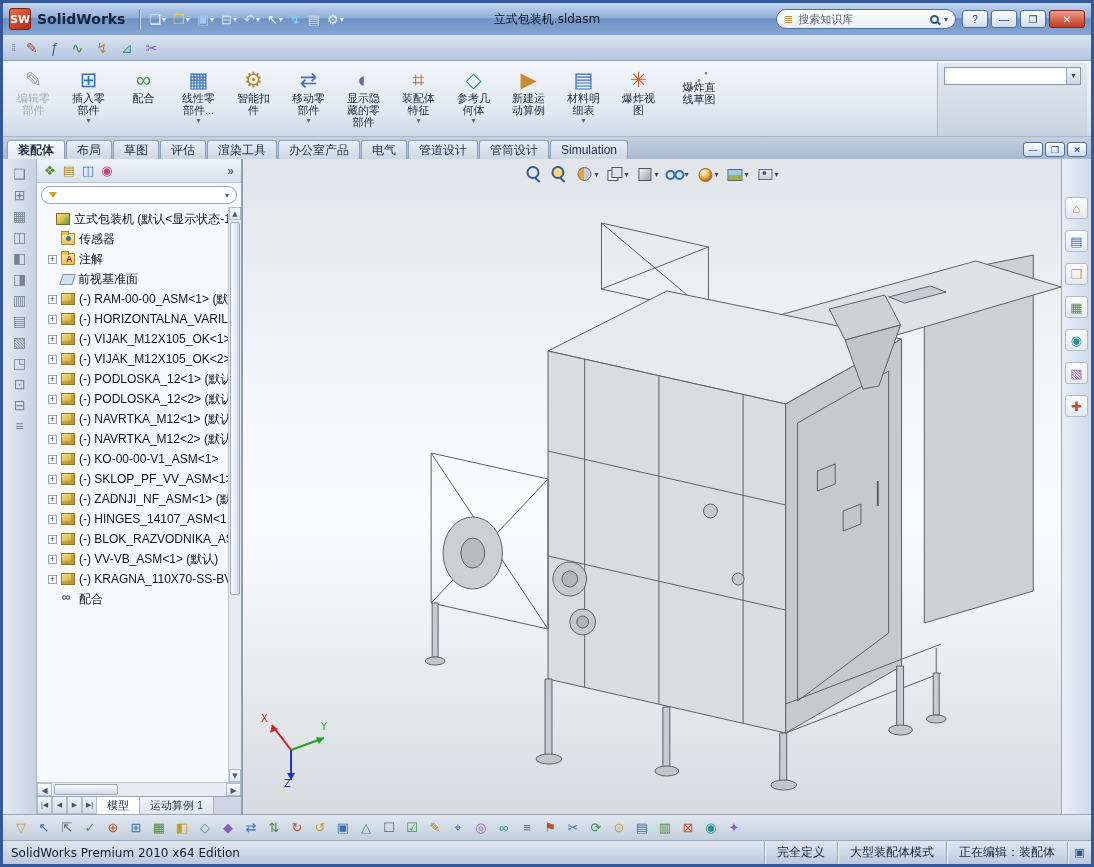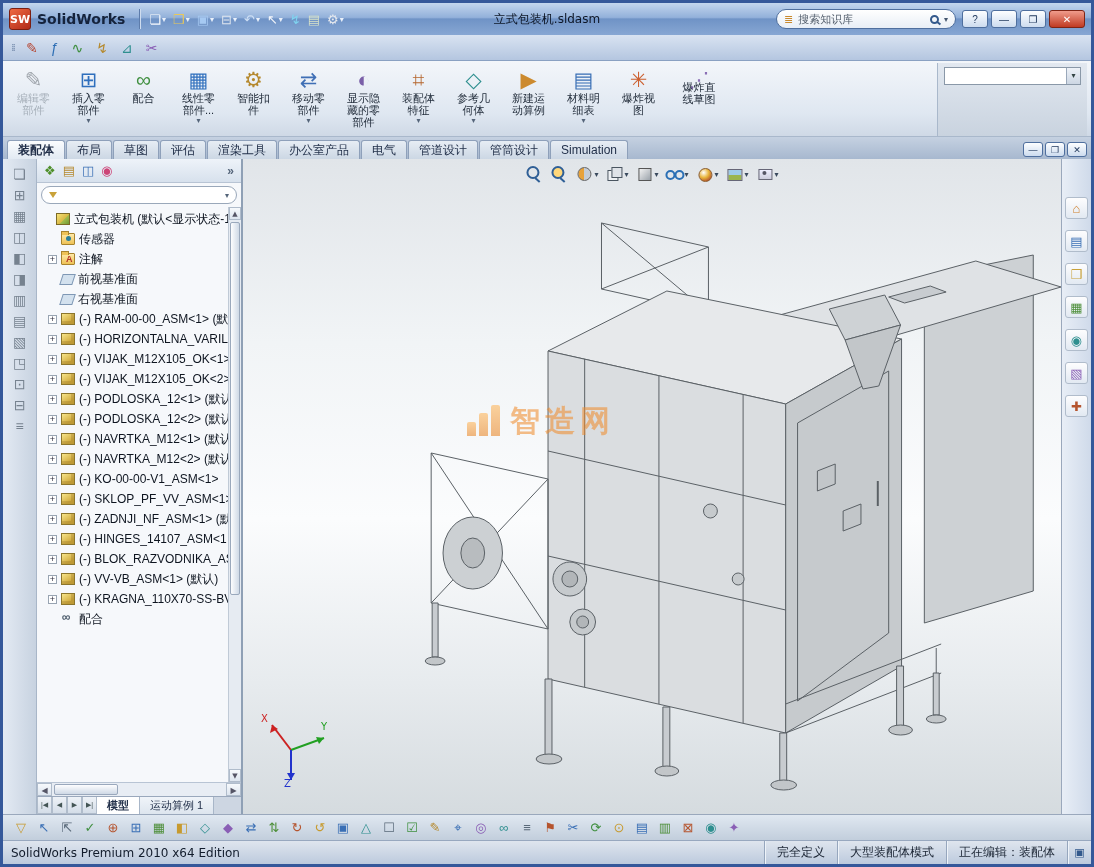--- a/index.html
+++ b/index.html
@@ -125,21 +125,21 @@
   .hs-btn { width:15px; flex:none; font-size:8px; line-height:13px; text-align:center; color:#556;
             background:linear-gradient(#f6f9fc,#dde5ef); border:1px solid #b0bccb; }
   .hs-track { flex:1; position:relative; }
   .hs-thumb { position:absolute; left:2px; top:1px; bottom:1px; width:64px;
               background:linear-gradient(#fdfdfe,#cfd9e6); border:1px solid #9aa8bc; border-radius:2px; }
   .model-tabs { height:18px; flex:none; display:flex; background:#cdd6e2; border-top:1px solid #9aa8bc; font-size:11px; }
   .nb { width:15px; flex:none; font-size:7px; color:#455; background:linear-gradient(#eef2f7,#d4dde8);
         border:1px solid #b0bccb; border-top:none; }
   .mtab { padding:0 10px; border:none; background:linear-gradient(#f0f4f9,#dde5ee); border-right:1px solid #a8b6c8;
           display:flex; align-items:center; font-size:11px; color:#22304a; }
-  .mtab.active { background:#ffffff; font-weight:bold; }
+  .mtab.active { background:#ffffff; font-weight:normal; }
 
   
   .viewport { flex:1; min-width:0; position:relative; overflow:hidden;
               background:linear-gradient(180deg,#e1e5e9 0%,#f1f4f6 28%,#fbfcfd 55%,#e7ebee 80%,#d5dbdf 100%); }
   .model { position:absolute; inset:0; width:100%; height:100%; }
   .headsup { position:absolute; top:6px; left:50%; transform:translateX(-50%); display:flex; align-items:center; gap:7px; }
   .hu-item { display:flex; align-items:center; gap:1px; background:transparent; border:none; }
   .hu { width:18px; height:18px; position:relative; display:inline-block; }
   .hu-ar { font-size:8px; color:#3a4a5e; }
   .hu-zoom-fit::before, .hu-zoom-area::before { content:""; position:absolute; width:9px; height:9px;
@@ -577,25 +577,20 @@
               <span class="lbl">注解</span>
             </button>
 
             <button class="trow lvl1">
               <span class="exp"></span>
               <span class="ti ti-plane"></span>
               <span class="lbl">前视基准面</span>
             </button>
 
 
-            <button class="trow lvl1">
-              <span class="exp"></span>
-              <span class="ti ti-plane"></span>
-              <span class="lbl">右视基准面</span>
-            </button>
 
 
             <button class="trow lvl1">
               <span class="exp">+</span>
               <span class="ti ti-comp"></span>
               <span class="lbl">(-) RAM-00-00_ASM&lt;1&gt; (默</span>
             </button>
 
             <button class="trow lvl1">
               <span class="exp">+</span>
@@ -777,28 +772,20 @@
             <ellipse cx="309" cy="600" rx="13" ry="5"></ellipse>
             <ellipse cx="546" cy="626" rx="13" ry="5"></ellipse>
             <ellipse cx="664" cy="571" rx="12" ry="5"></ellipse>
             <ellipse cx="194" cy="502" rx="10" ry="4"></ellipse>
             <ellipse cx="428" cy="612" rx="12" ry="5"></ellipse>
             <ellipse cx="700" cy="560" rx="10" ry="4"></ellipse>
           </g>
         </g>
       </svg>
 
-      <div class="watermark">
-        <span class="wm-bars">
-            <i></i>
-            <i></i>
-            <i></i>
-          </span>
-        <span class="wm-text">智造网</span>
-      </div>
 
       <div class="headsup">
 
           <button class="hu-item">
             <span class="hu hu-zoom-fit"></span>
 
           </button>
 
           <button class="hu-item">
             <span class="hu hu-zoom-area"></span>

